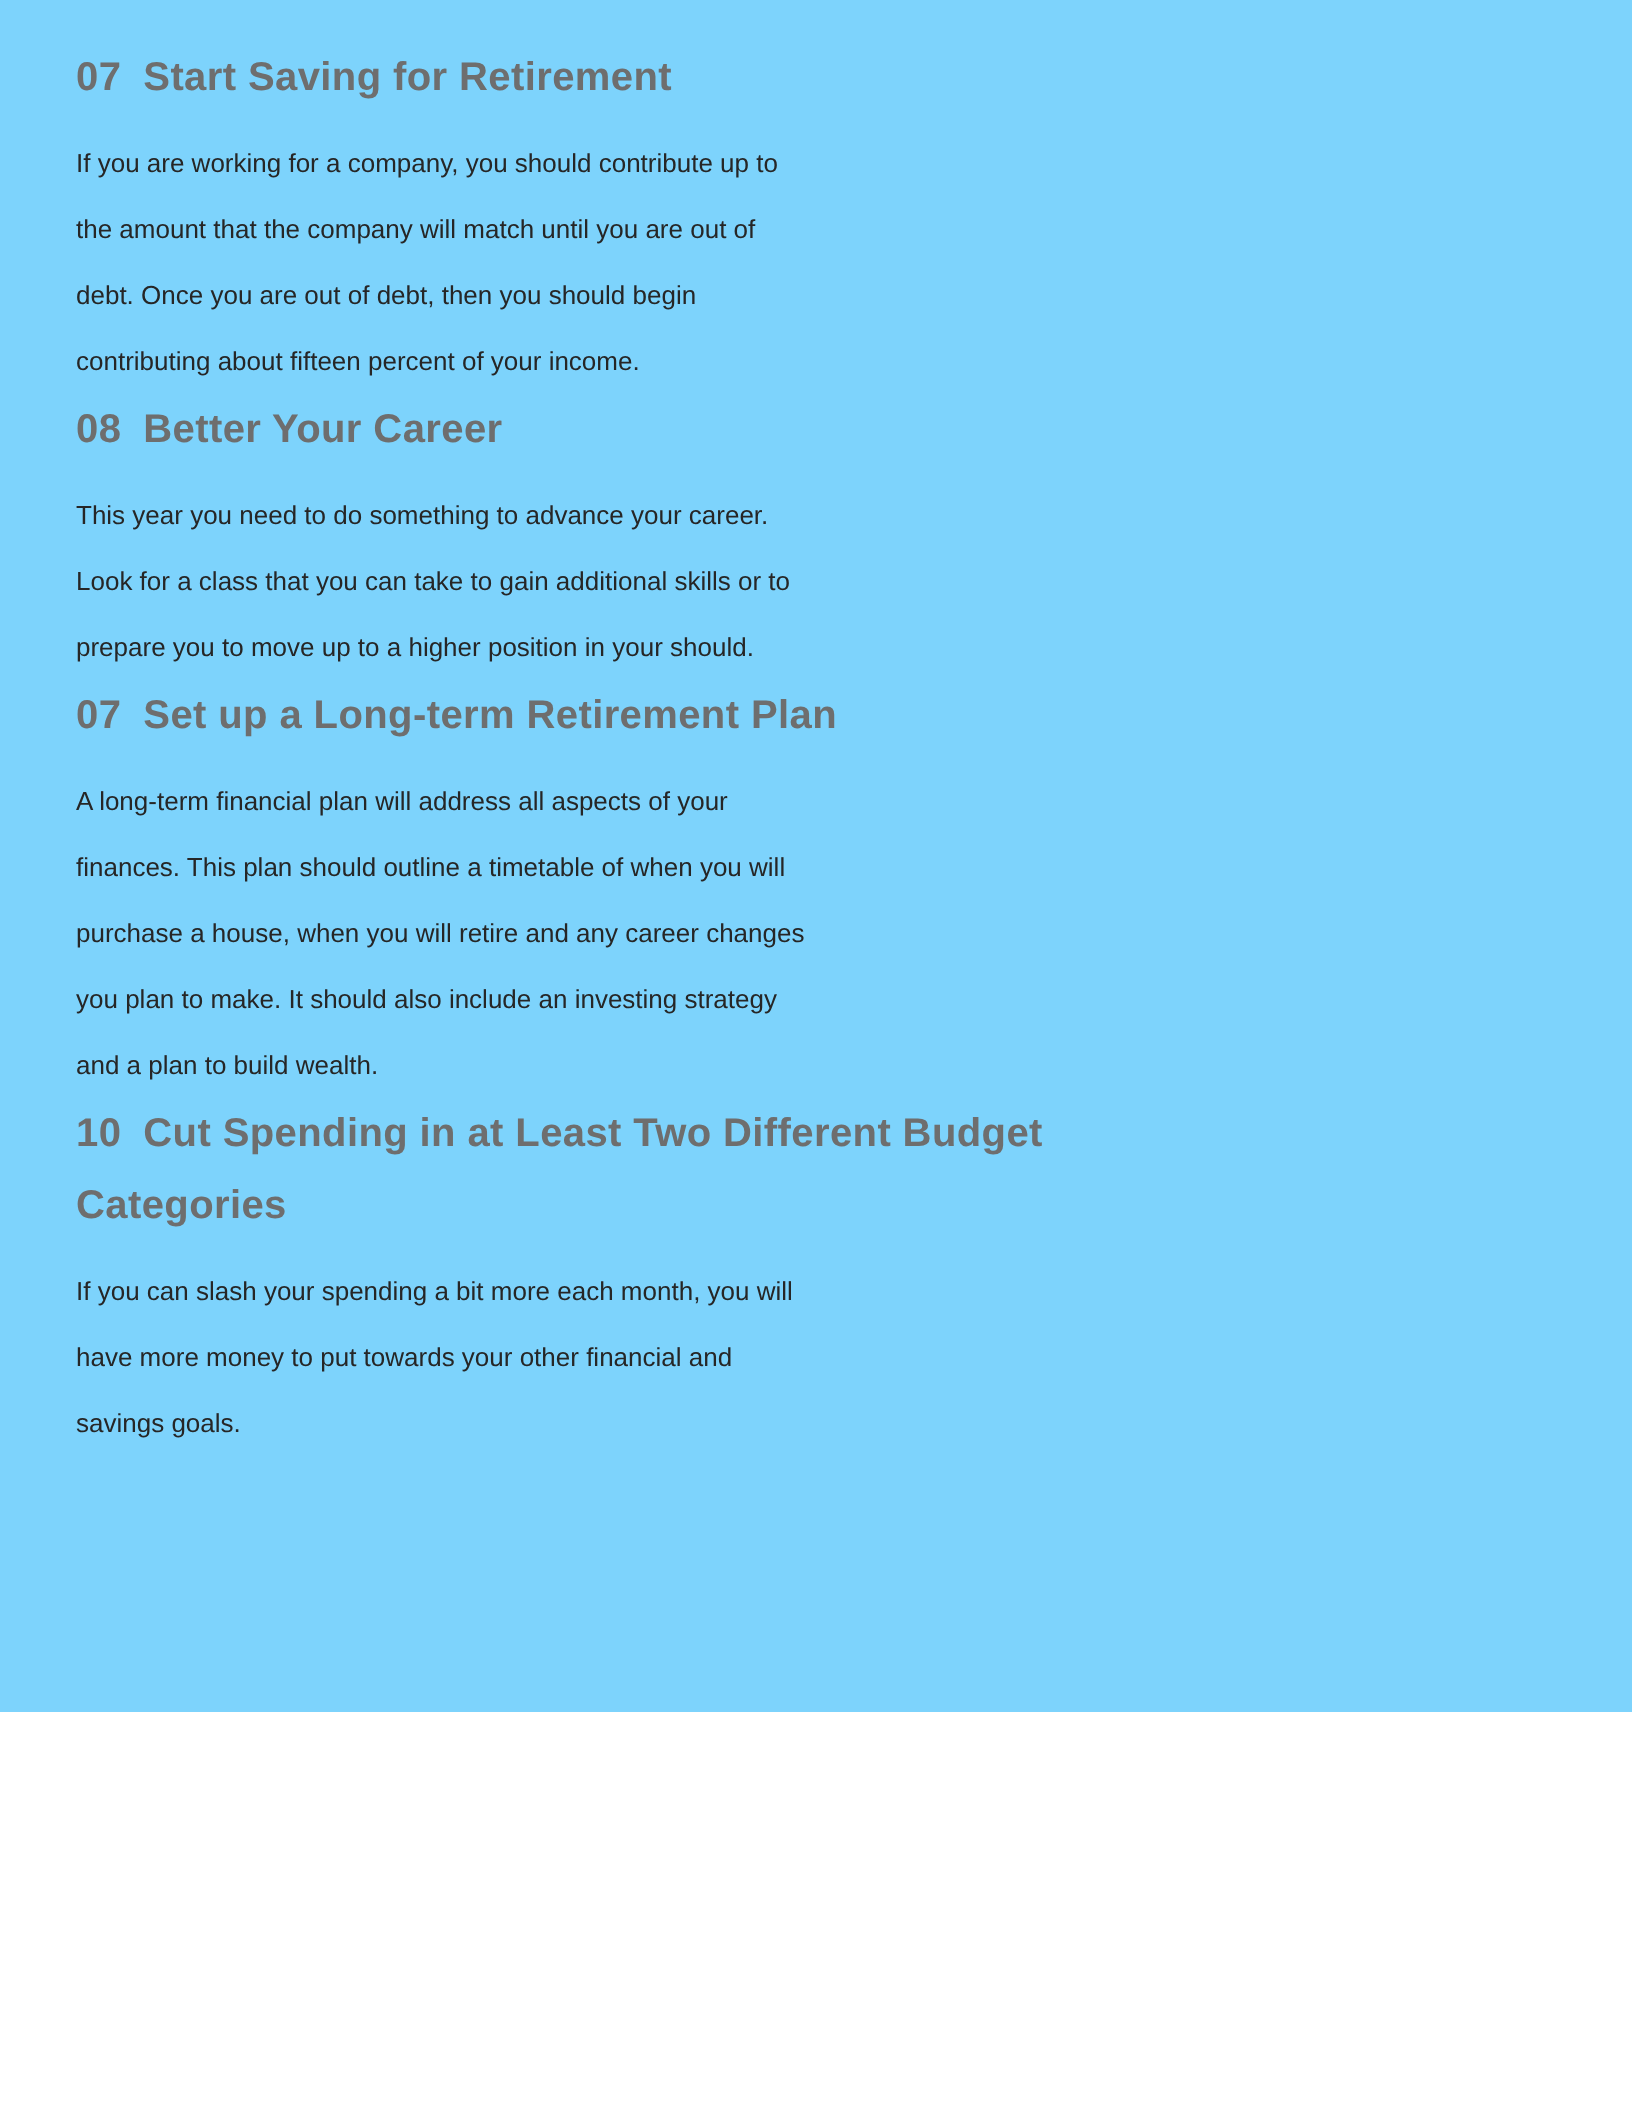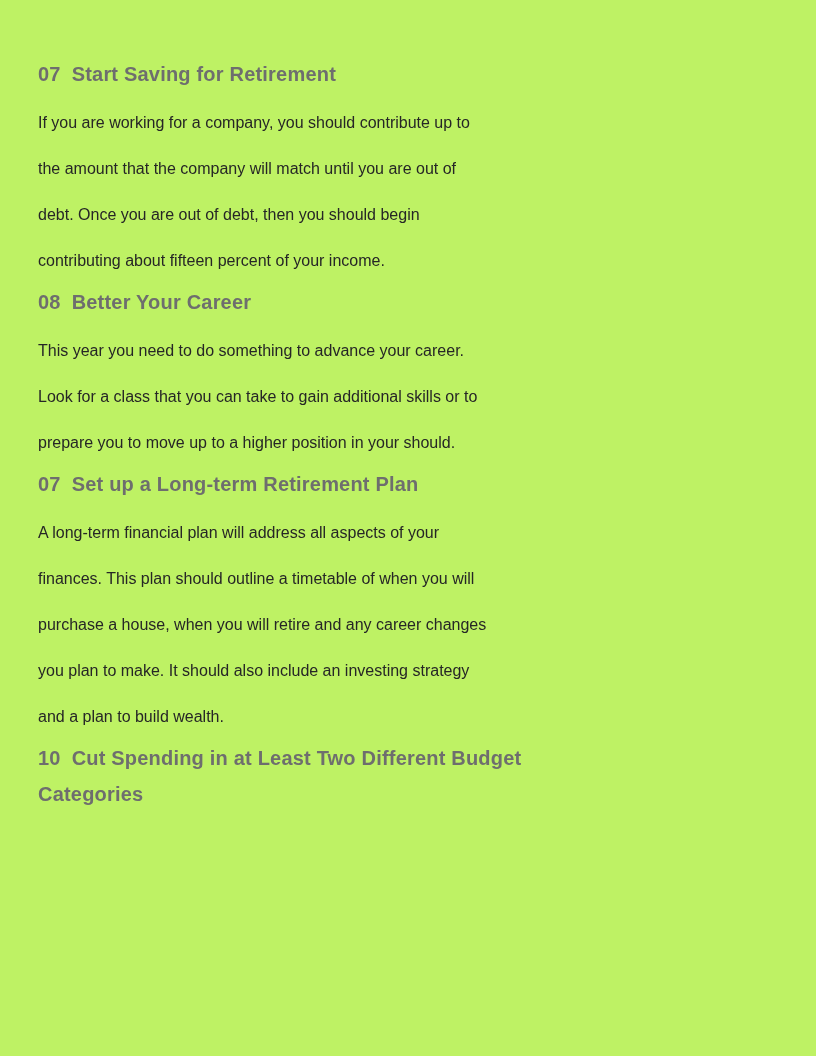--- a/index.html
+++ b/index.html
@@ -9,43 +9,43 @@
       background: #ffffff;
     }
     body {
       width: 816px;
       height: 1056px;
       font-family: "Liberation Sans", sans-serif;
       overflow: hidden;
     }
     .page {
       width: 816px;
-      height: 1056px;
-      background: #bef264;
-      padding: 56px 74px 40px 38px;
+      height: 856px;
+      background: #7dd3fc;
+      padding: 21px 74px 40px 38px;
     }
     .doc-section + .doc-section {
     }
     .section-heading {
       margin: 0;
       font-size: 20px;
       line-height: 36px;
       font-weight: bold;
       color: #6e6e6e;
       letter-spacing: 0.2px;
       white-space: pre-line;
     }
     .section-number {
       display: inline-block;
       margin-right: 0.55em;
     }
     .section-body {
       margin: 8px 0 0 0;
-      font-size: 16px;
-      line-height: 46px;
+      font-size: 13px;
+      line-height: 33px;
       color: #262626;
       white-space: pre-line;
     }
   </style>
 </head>
 <body>
 
 <div class="page">
 
   <section class="doc-section">
@@ -68,15 +68,18 @@
     <p class="section-body">A long-term financial plan will address all aspects of your
 finances. This plan should outline a timetable of when you will
 purchase a house, when you will retire and any career changes
 you plan to make. It should also include an investing strategy
 and a plan to build wealth.</p>
   </section>
 
   <section class="doc-section">
     <h2 class="section-heading"><span class="section-number">10</span><span>Cut Spending in at Least Two Different Budget
 Categories</span></h2>
+    <p class="section-body">If you can slash your spending a bit more each month, you will
+have more money to put towards your other financial and
+savings goals.</p>
   </section>
 
 </div>
 
 </body></html>

